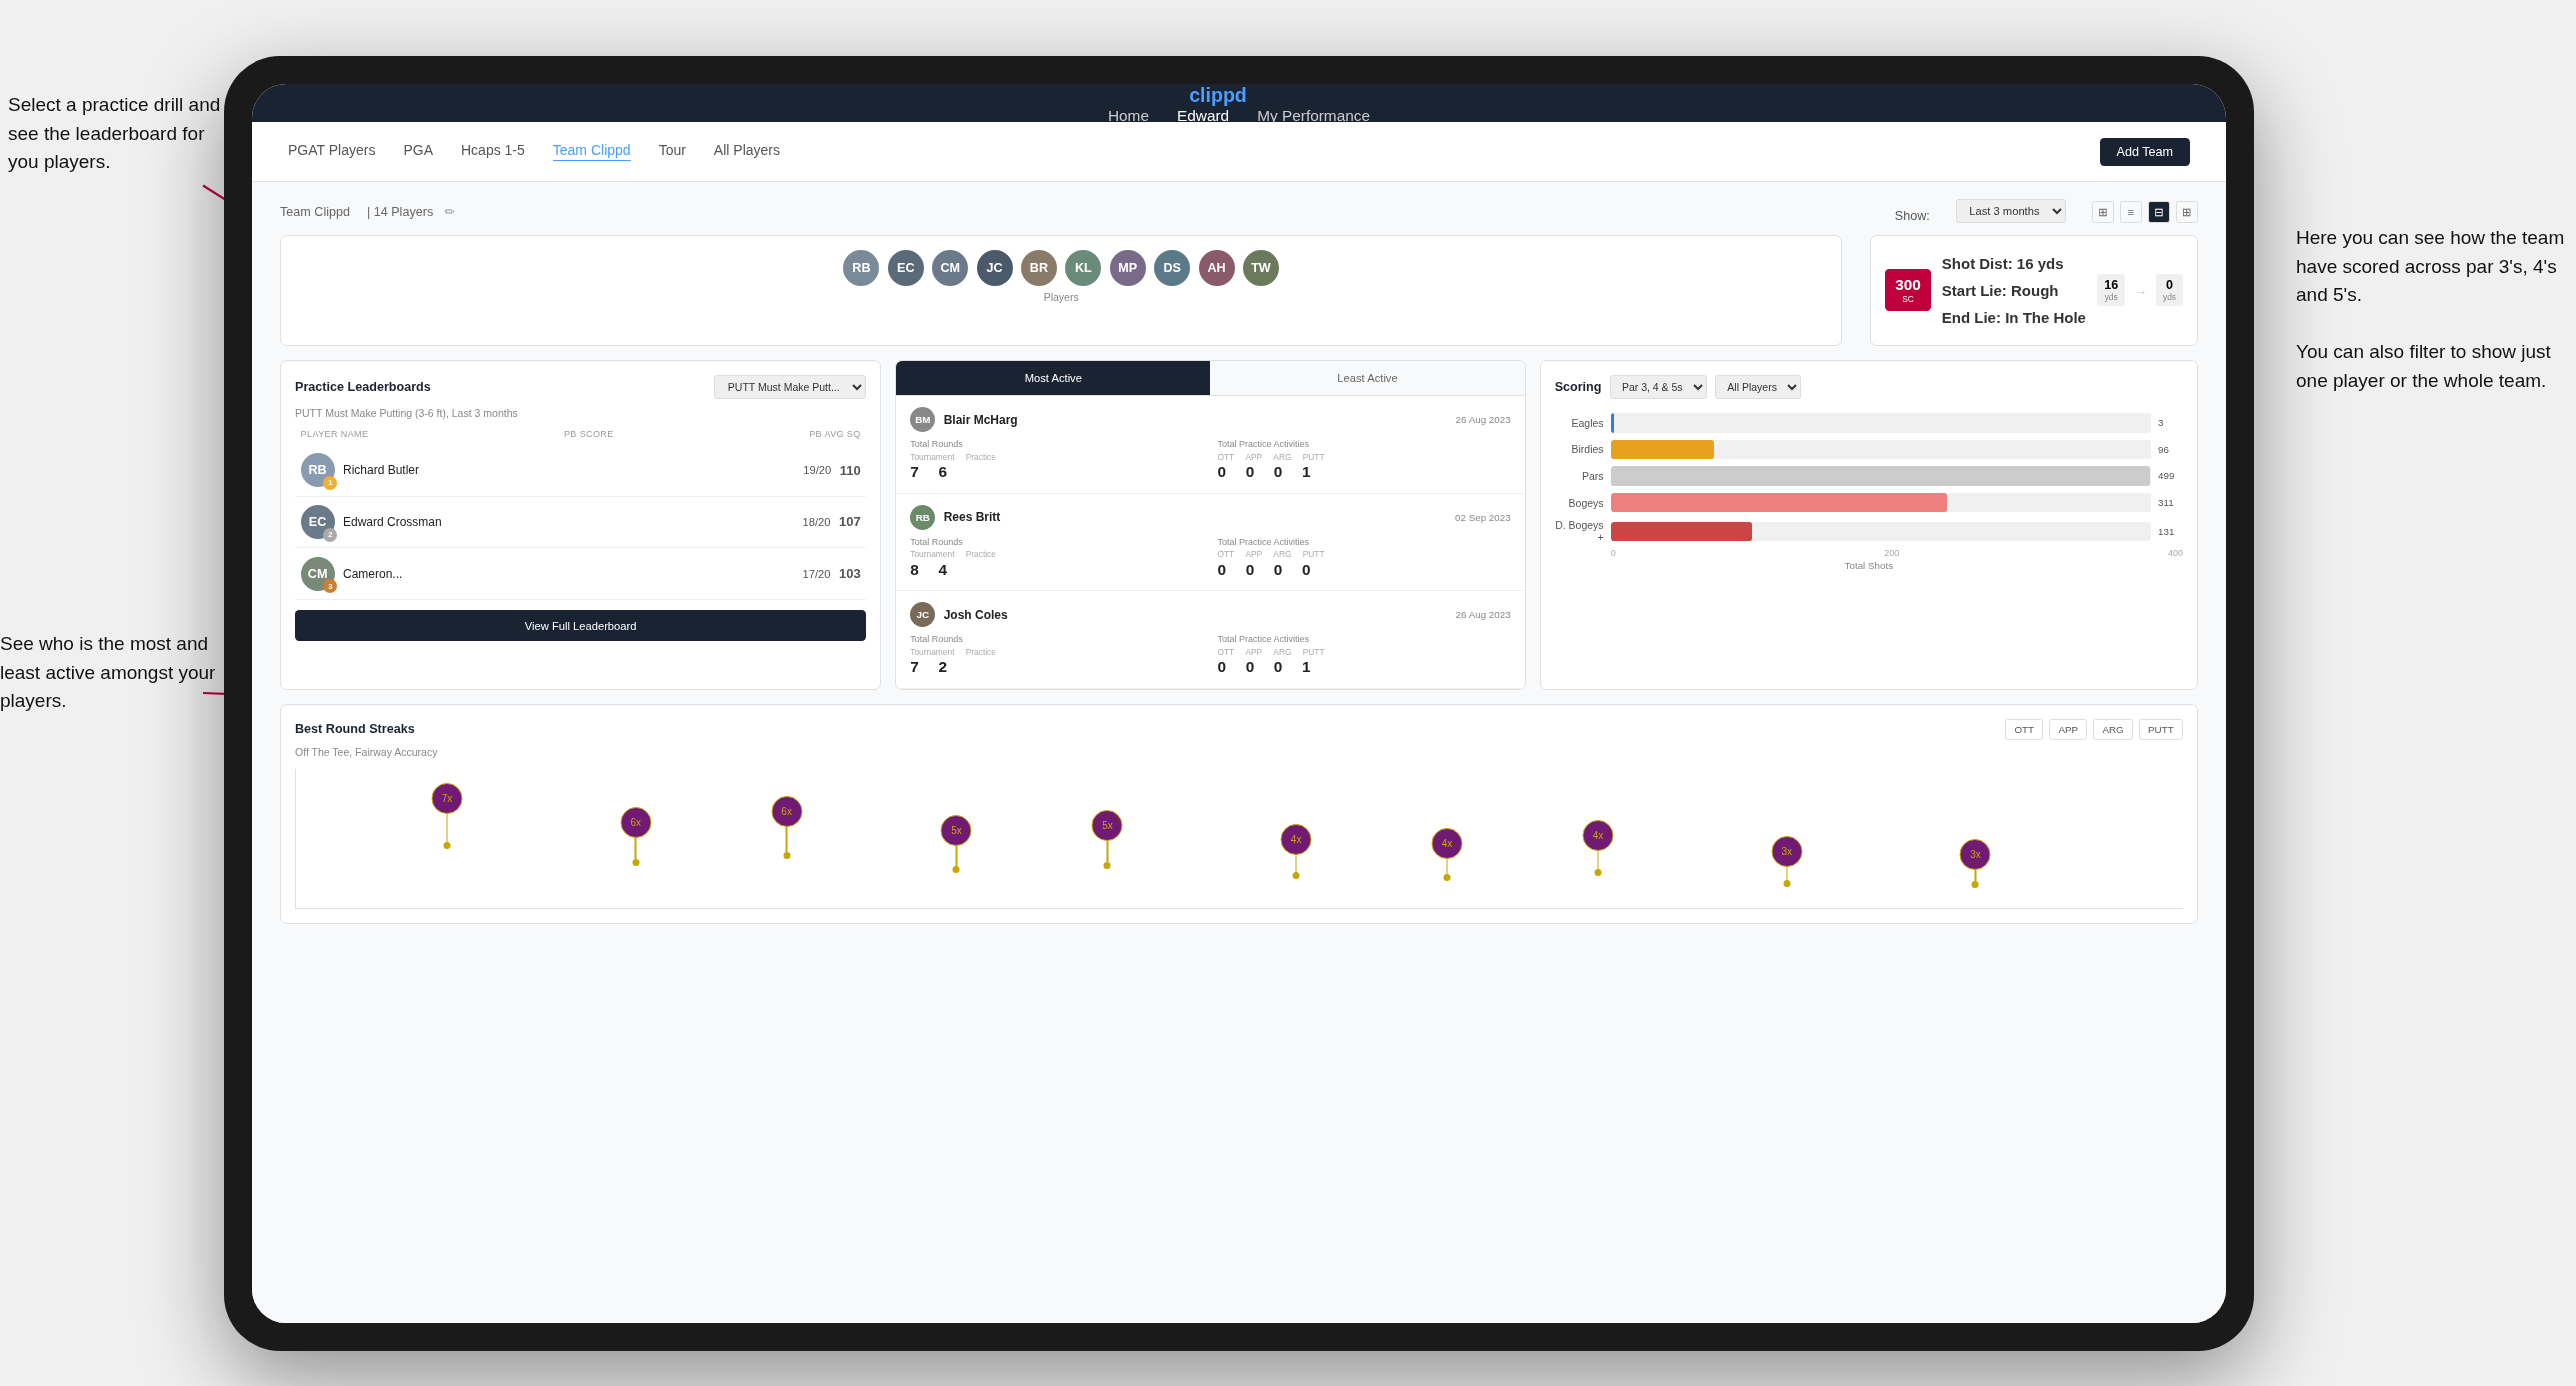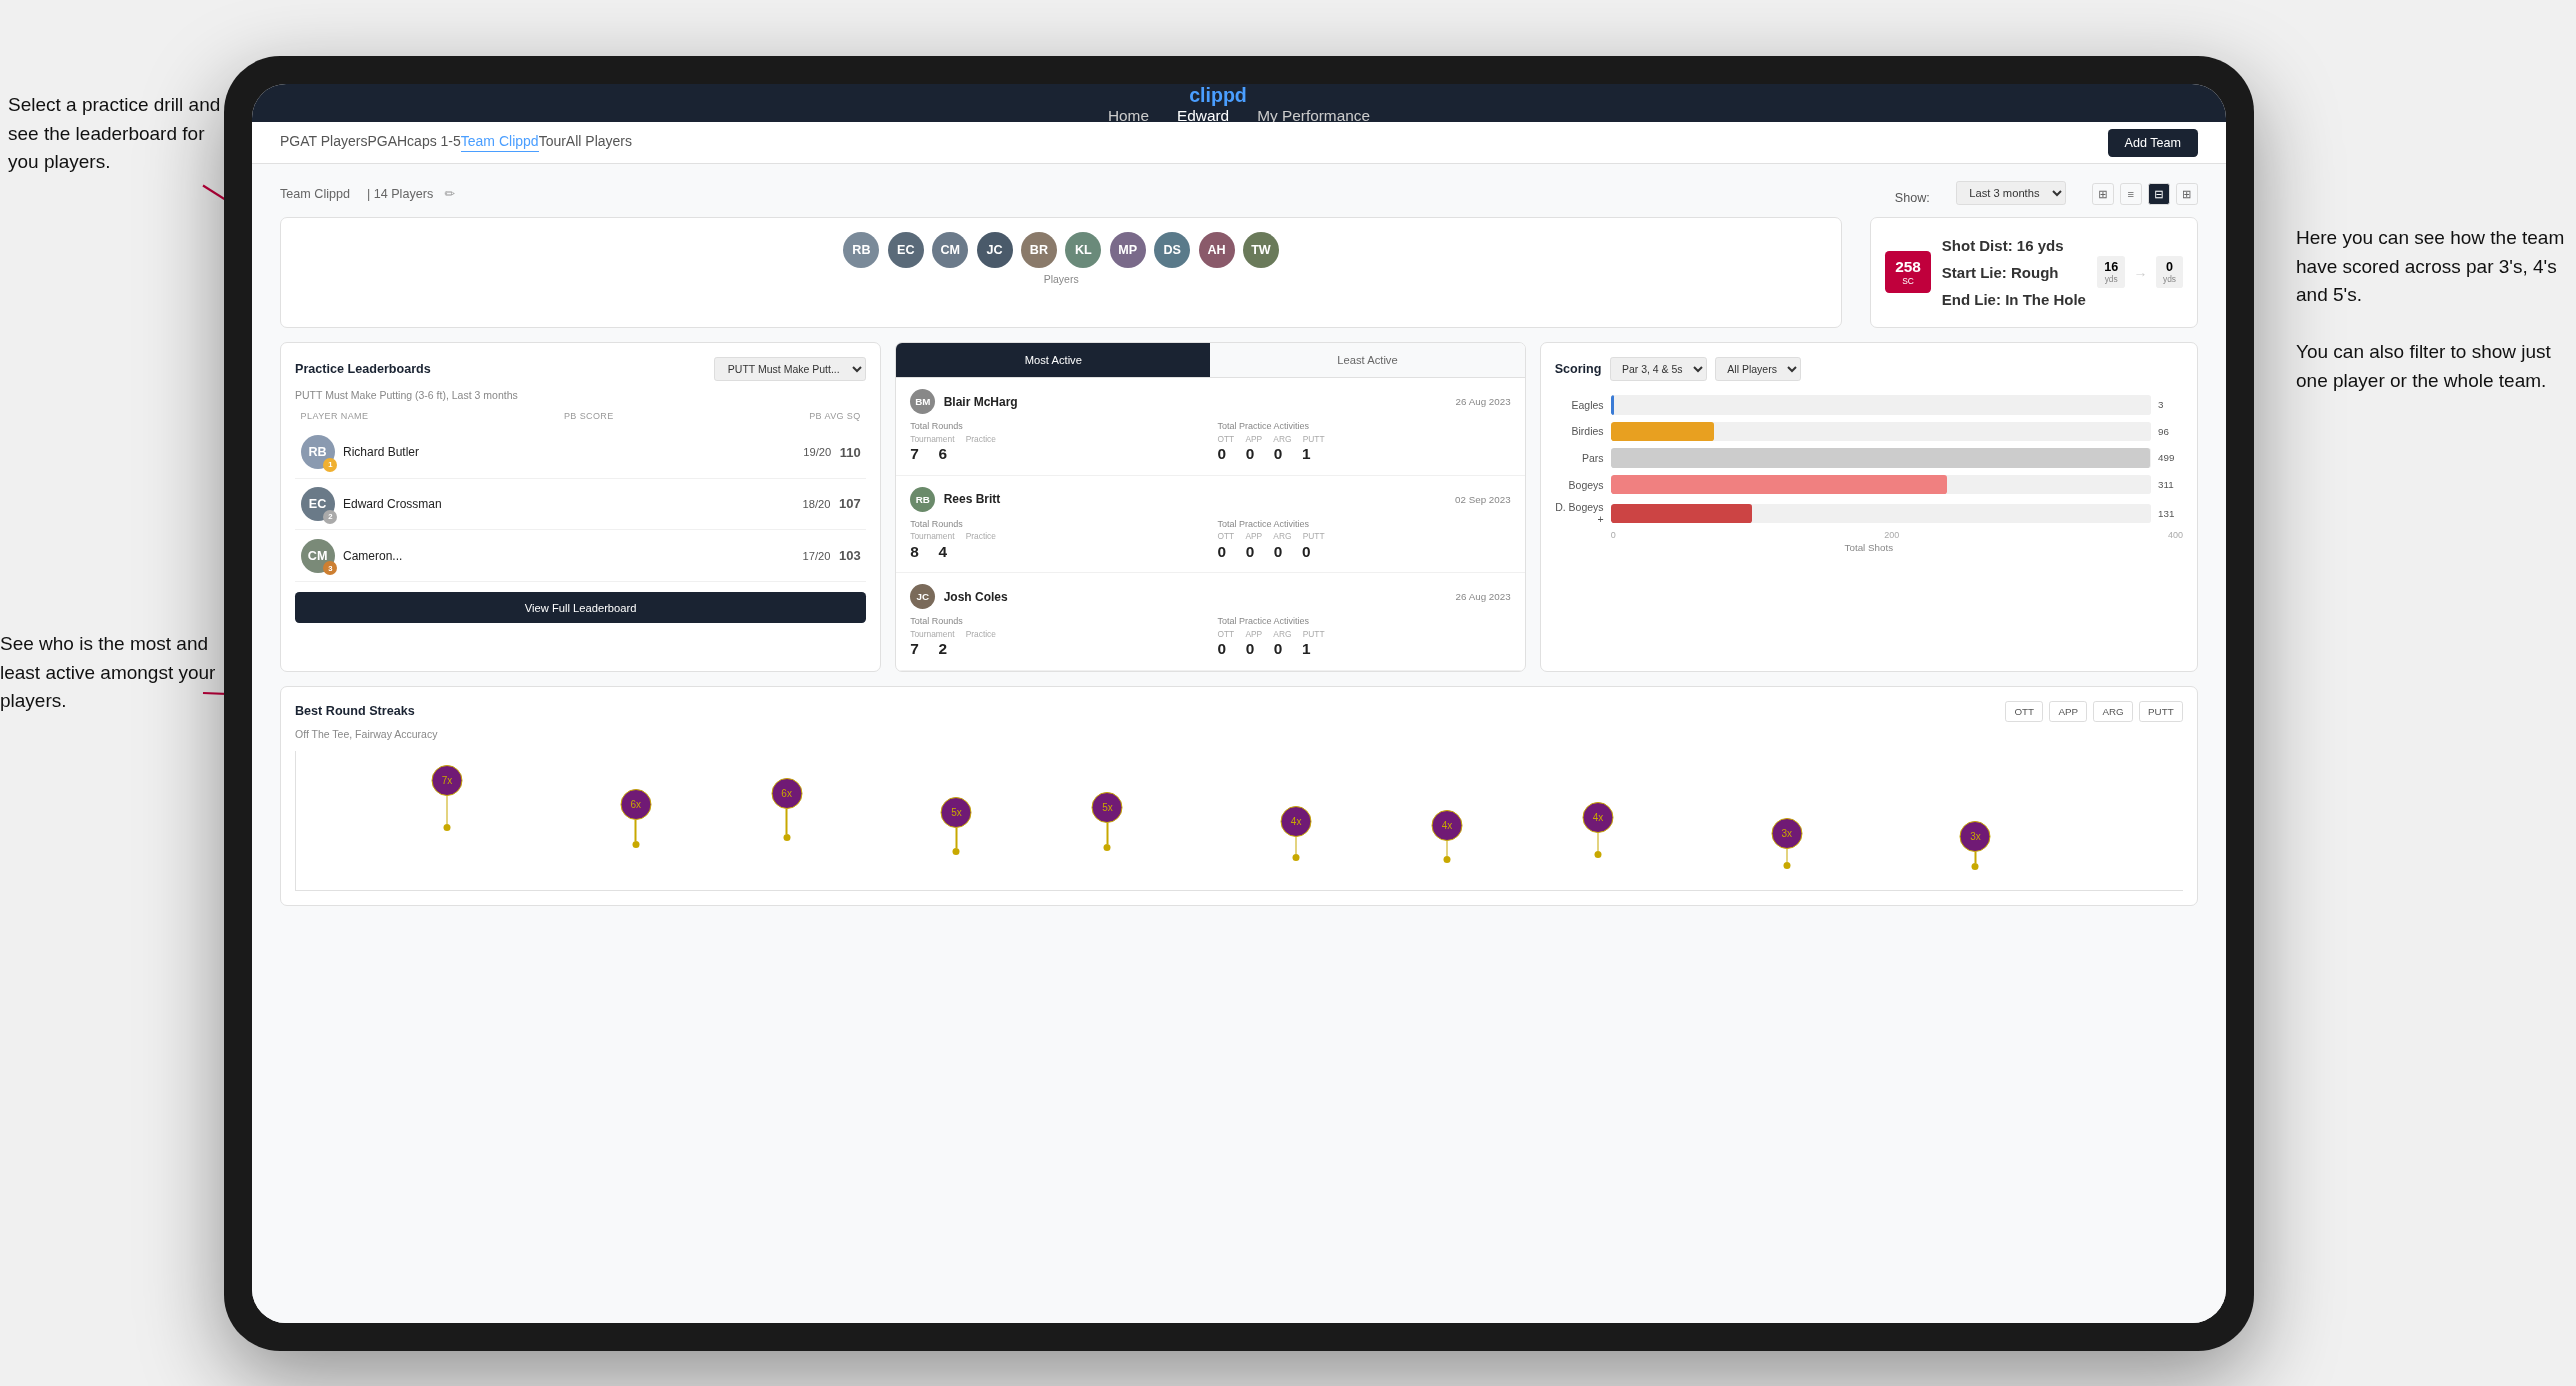--- a/index.html
+++ b/index.html
@@ -80,24 +80,25 @@
       align-items: center;
       justify-content: center;
       color: #fff;
       font-size: 11.2px;
     }
 
     
     .sub-nav {
       background: #fff;
       border-bottom: 0.7px solid #e0e0e0;
-      height: 42px;
-      display: flex;
-      align-items: center;
-      padding: 0 28px;
+      height: 60px;
+      display: flex;
+      align-items: center;
+      padding: 0 36px;
+      gap: 28px;
       flex-shrink: 0;
     }
     .sub-nav-link {
       font-size: 14px;
       color: #555;
       cursor: pointer;
       padding-bottom: 2.8px;
     }
     .sub-nav-link.active {
       color: #4a9eff;
@@ -733,21 +734,21 @@
             </div>
             <div style="display:flex;flex-direction:column;align-items:center;gap:2.8px;">
               <div class="player-avatar" style="background:#6a7a5a;">TW</div>
             </div>
           </div>
           <div style="text-align:center;font-size:10.5px;color:#888;margin-top:5.6px;">Players</div>
         </div>
 
         <div class="shot-info-card">
           <div class="shot-badge">
-            <div>258</div>
+            <div>300</div>
             <div class="badge-sub">SC</div>
           </div>
           <div class="shot-details">
             <div>Shot Dist: 16 yds</div>
             <div>Start Lie: Rough</div>
             <div>End Lie: In The Hole</div>
           </div>
           <div class="shot-distances">
             <div class="distance-box">
               <div>16</div>

